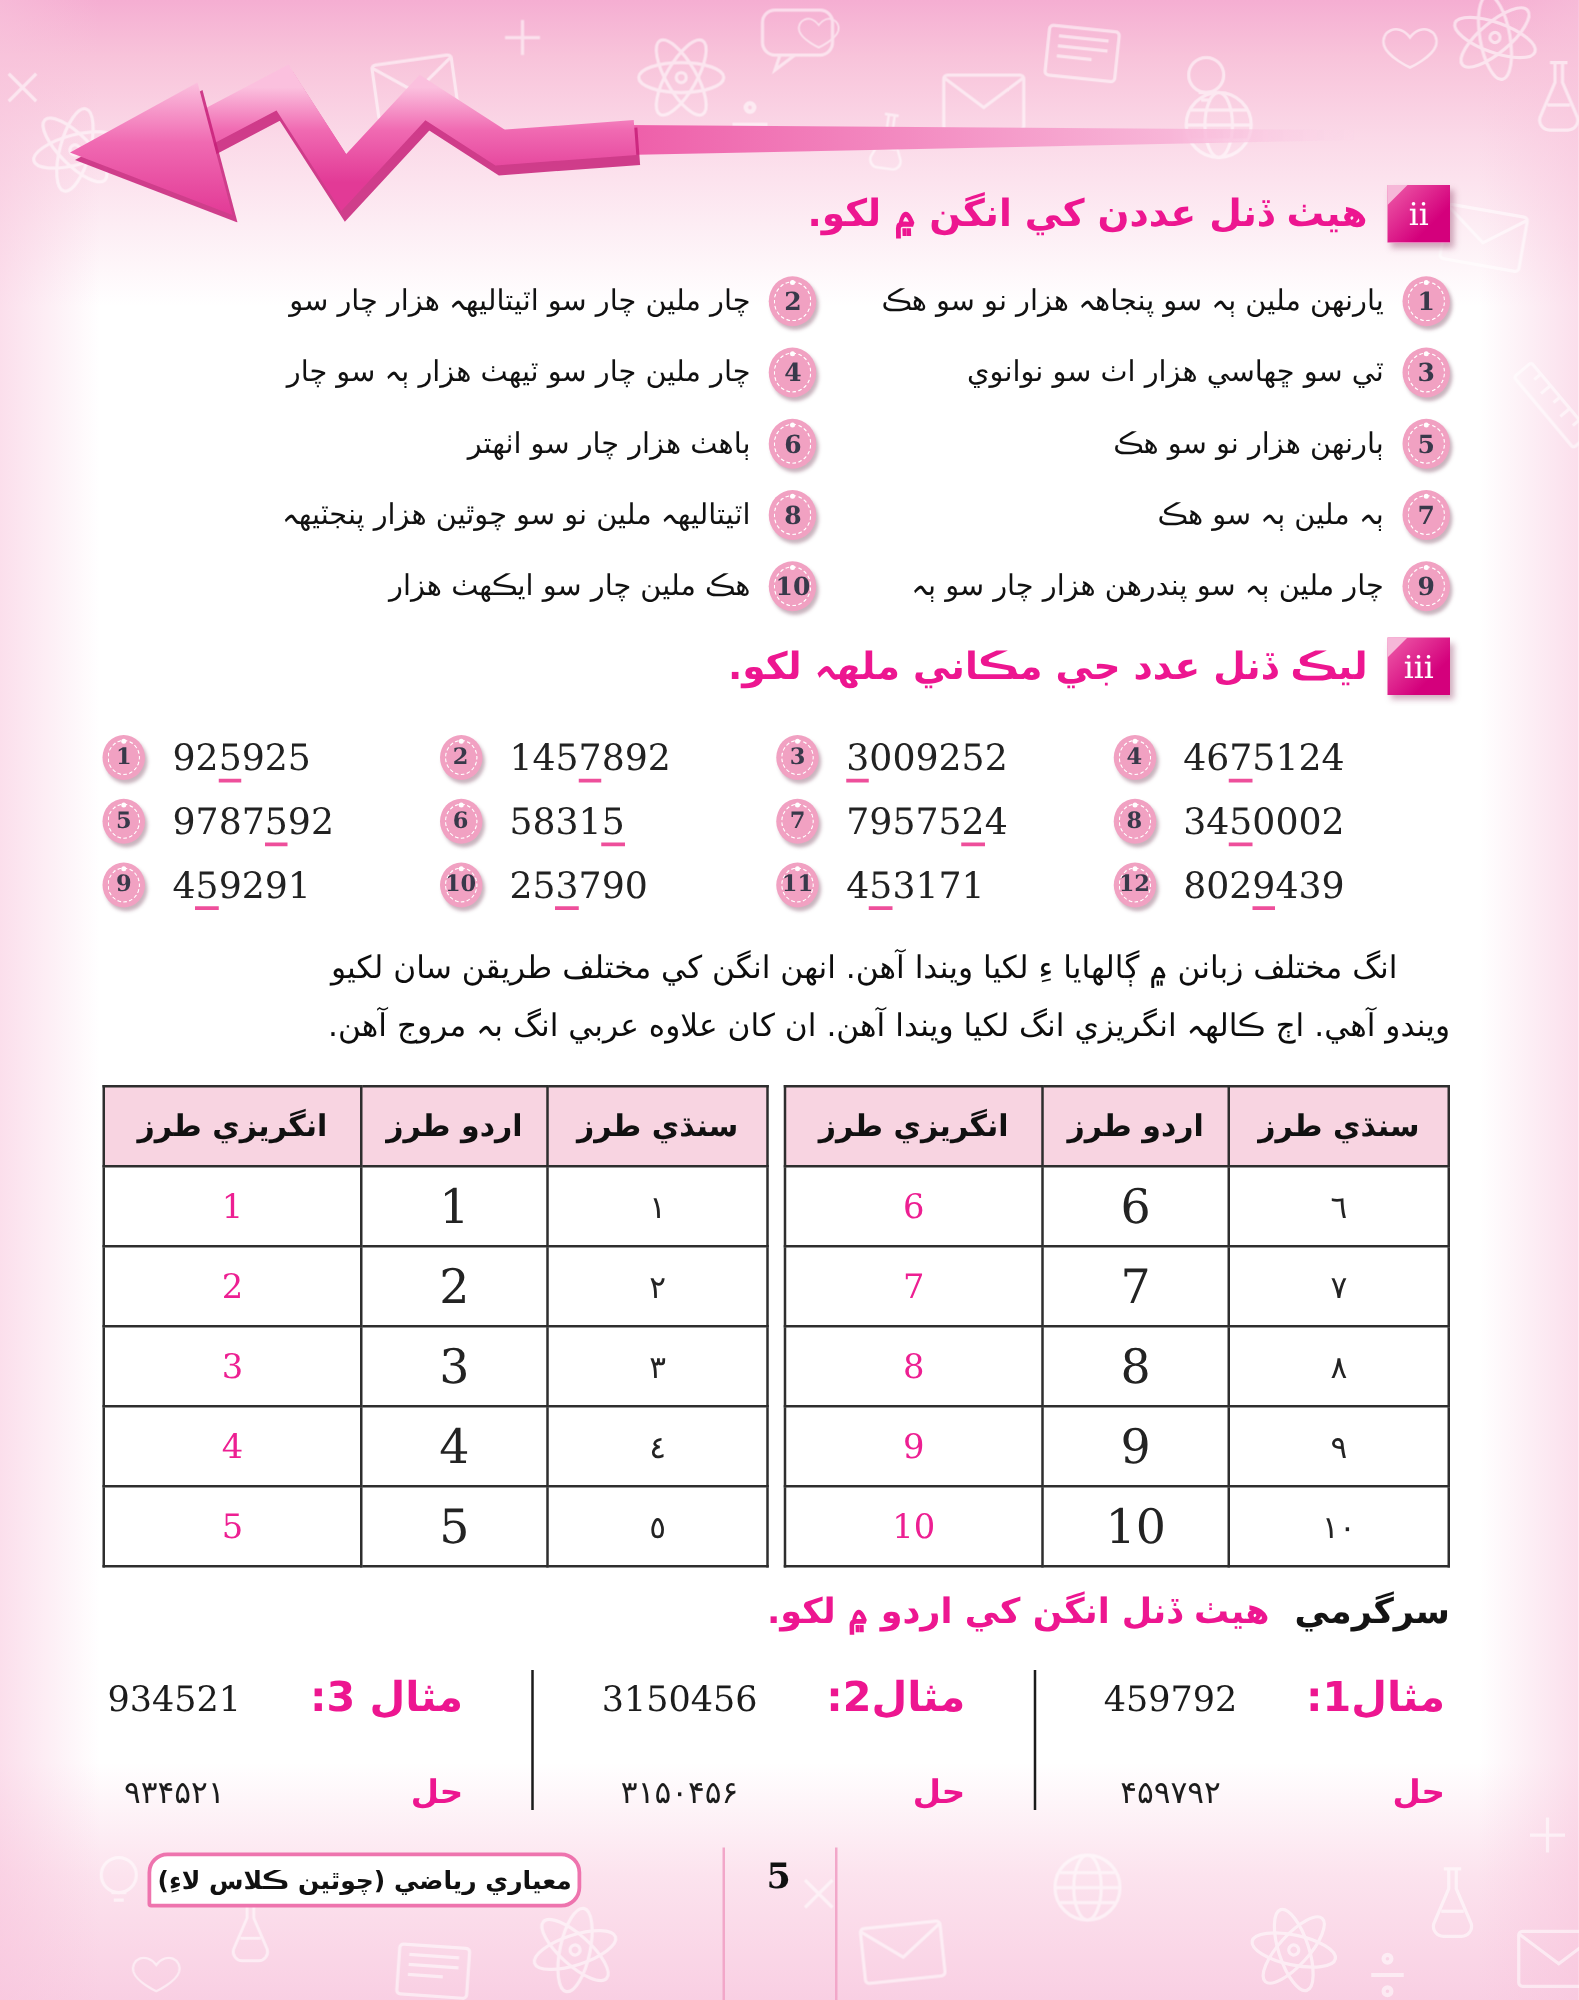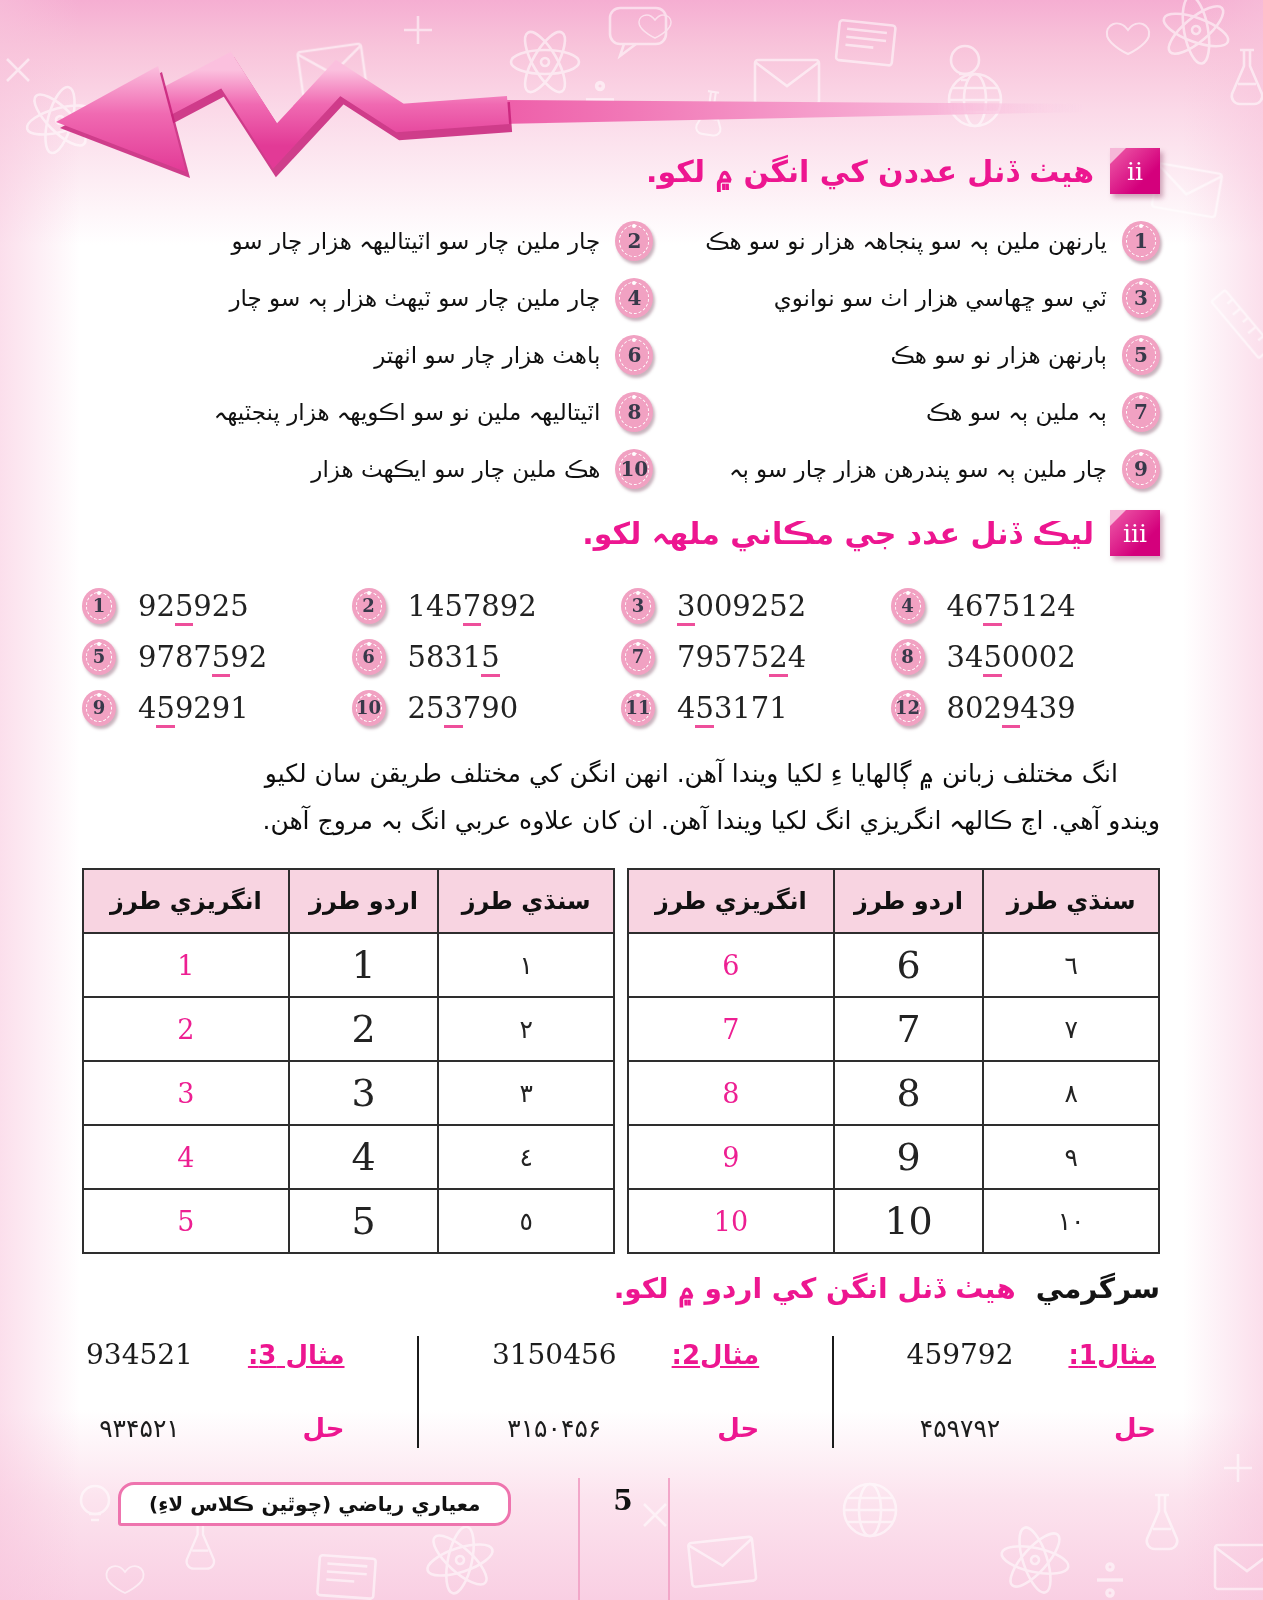--- a/index.html
+++ b/index.html
@@ -62,28 +62,28 @@
   
   .activity{position:absolute;top:1272px;right:0;direction:rtl;display:flex;gap:20px;align-items:baseline;}
   .act-label{color:#141414;font-weight:bold;font-size:28px;}
   .act-text{color:#ed1690;font-weight:bold;font-size:28px;white-space:nowrap;margin-left:36px;}
 
   
   .examples{position:absolute;top:1332px;left:0;width:1078px;direction:rtl;
     display:flex;justify-content:space-between;align-items:flex-start;}
   .exgroup{display:grid;grid-template-columns:auto auto;column-gap:55px;row-gap:42px;
     align-items:baseline;direction:rtl;padding:6px 4px 0 4px;}
-  .ex-label{color:#ed1690;font-weight:bold;font-size:26px;white-space:nowrap;text-decoration:underline;}
+  .ex-label{color:#ed1690;font-weight:bold;font-size:33px;white-space:nowrap;}
   .ex-value{font:28px "DejaVu Serif",serif;color:#1c1c1c;text-align:center;}
   .ex-sol-label{color:#ed1690;font-weight:bold;font-size:26px;}
   .ex-sol{font-size:25px;color:#1c1c1c;text-align:center;}
   .exdiv{width:2px;height:112px;background:#1b1b1b;margin-top:4px;}
 
   
-  .bookbox{position:absolute;left:118px;top:1482px;padding:7px 28px;border:3px solid #ee74ae;
+  .bookbox{position:absolute;left:118px;top:1482px;padding:7px 5px;border:3px solid #ee74ae;
     border-radius:16px 16px 16px 3px;background:#fff;color:#111;font-size:20px;font-weight:bold;direction:rtl;white-space:nowrap;}
   .pageline{position:absolute;top:1478px;width:2px;height:122px;background:#f2a7c9;}
   .pl1{left:578px;} .pl2{left:668px;}
   .pagenum{position:absolute;left:598px;top:1484px;width:50px;text-align:center;
     font:bold 28px "DejaVu Serif",serif;color:#111;}
 
   .arrow{position:absolute;left:38px;top:48px;pointer-events:none;}
 </style>
 </head>
 <body>
@@ -234,21 +234,21 @@
       <div class="witem">
           <span class="tag">6</span>
           <span class="wtext">ٻاهٺ هزار چار سو اٺهتر</span>
         </div>
       <div class="witem">
           <span class="tag">7</span>
           <span class="wtext">ٻہ ملين ٻہ سو هڪ</span>
         </div>
       <div class="witem">
           <span class="tag">8</span>
-          <span class="wtext">اٽيتاليهہ ملين نو سو اڪويهہ هزار پنجٽيهہ</span>
+          <span class="wtext">اٽيتاليهہ ملين نو سو چوٿين هزار پنجٽيهہ</span>
         </div>
       <div class="witem">
           <span class="tag">9</span>
           <span class="wtext">چار ملين ٻہ سو پندرهن هزار چار سو ٻہ</span>
         </div>
       <div class="witem">
           <span class="tag">10</span>
           <span class="wtext">هڪ ملين چار سو ايڪهٺ هزار</span>
         </div>
     </div>

